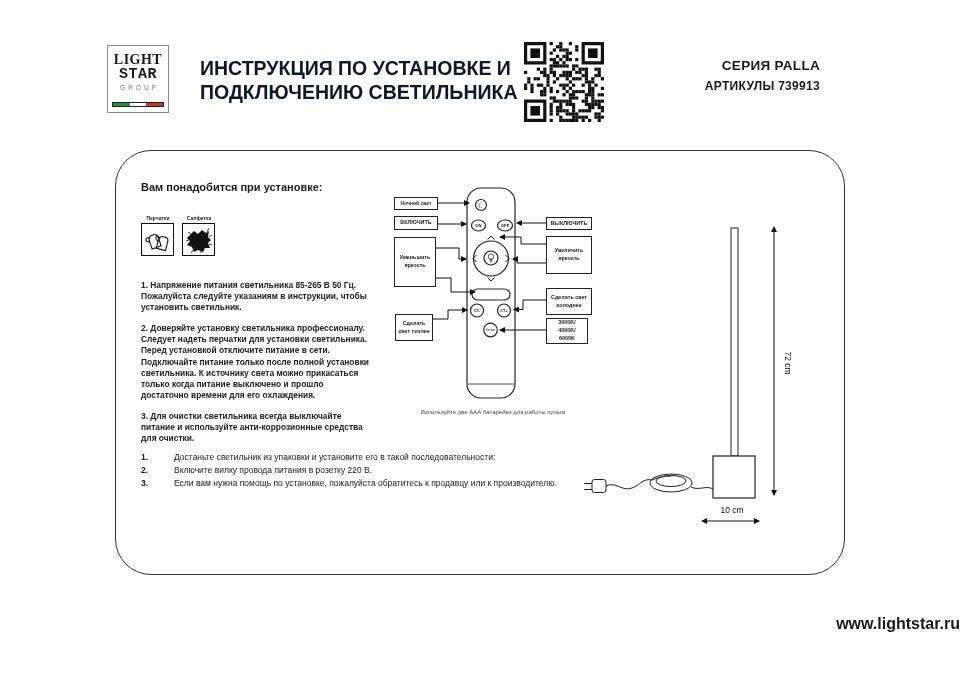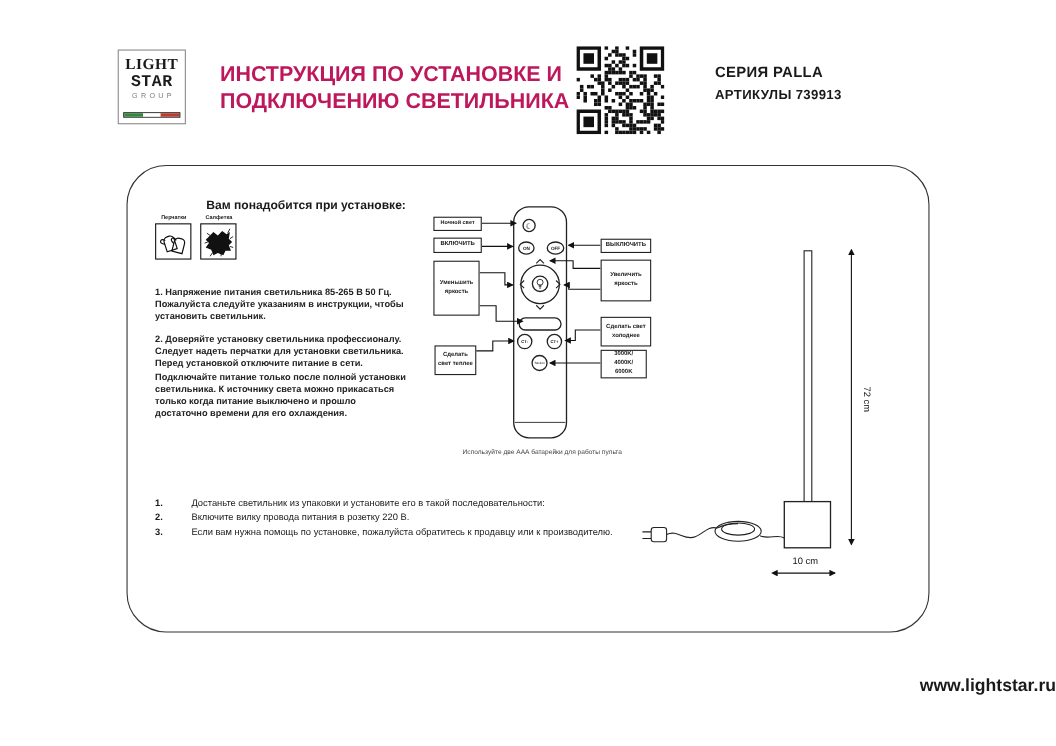--- a/index.html
+++ b/index.html
@@ -13,37 +13,37 @@
   .logo-l1 { font-family:"Liberation Serif", serif; font-weight:bold; font-size:14px; letter-spacing:.5px; line-height:14px; }
   .logo-l2 { font-family:Liberation Mono, monospace; font-weight:bold; font-size:15px; letter-spacing:.5px; line-height:15px; }
   .logo-l3 { font-size:6.5px; letter-spacing:3px; color:#7d7d7d; margin-top:2px; text-indent:3px; }
   .logo-flag { position:absolute; left:4px; right:4px; bottom:5px; height:5px; border:1px solid #222; display:flex; }
   .logo-flag span { flex:1; }
   .flag-green { background:#2e8b3d; }
   .flag-white { background:#ffffff; }
   .flag-red   { background:#c0392b; }
 
   .main-title { position:absolute; left:200px; top:56px; width:330px;
-    font-size:19.5px; font-weight:bold; line-height:24px; color:#be185d; }
+    font-size:19.5px; font-weight:bold; line-height:24px; color:#0f172a; }
 
   .qr-wrap { position:absolute; left:524px; top:42px; width:80px; height:80px; }
   .qr-wrap svg { display:block; }
 
-  .series-block { position:absolute; left:650px; top:58px; width:170px; text-align:left; }
+  .series-block { position:absolute; left:650px; top:58px; width:170px; text-align:right; }
   .series { font-size:13.5px; font-weight:bold; letter-spacing:.3px; }
   .articles { font-size:12px; font-weight:bold; margin-top:6px; letter-spacing:.3px; }
 
   
   .panel { position:absolute; left:115px; top:150px; width:730px; height:425px;
     border:1.5px solid #333; border-radius:36px; background:#fff; }
   .panel-svg { position:absolute; left:0; top:0; }
 
   
   .left-col { position:absolute; left:25px; top:30px; width:228px; }
-  .needs-title { font-size:11px; font-weight:bold; margin-bottom:2px;text-align:right; }
+  .needs-title { font-size:11px; font-weight:bold; margin-bottom:22px; }
   .tools-row { display:flex; gap:7px; margin-bottom:12px; }
   .tool { width:34px; text-align:center; }
   .tool-label { font-size:5px; font-weight:bold; margin-bottom:2px; white-space:nowrap; }
   .tool-icon { width:33px; height:33px; border:1.5px solid #111; display:flex; align-items:center; justify-content:center; }
   .para { font-size:8.4px; font-weight:bold; line-height:1.32; margin-bottom:10px; color:#222;margin-top:24px; }
   .para + .para { margin-top:2px; }
 
   
   .rlabel { position:absolute; border:1px solid #222; background:#fff; display:flex;
     align-items:center; justify-content:center; text-align:center;
@@ -421,20 +421,21 @@
               <polygon fill="#111" points="5,9 9,5 13,8 17,4 21,7 24,5 23,11 26,14 23,17 25,22 20,22 18,26 13,24 9,26 7,21 2,19 5,15 2,12"></polygon>
               <g stroke="#111" stroke-width="0.8">
                 <path d="M3,6 L6,8 M24,2 L22,6 M27,9 L24,11 M27,19 L24,18 M16,27 L16,24 M6,27 L8,24 M1,15 L4,14"></path>
               </g>
             </svg>
           </div>
         </div>
       </div>
       <div class="para">1. Напряжение питания светильника 85-265 В 50 Гц. Пожалуйста следуйте указаниям в инструкции, чтобы установить светильник.</div>
       <div class="para">2. Доверяйте установку светильника профессионалу. Следует надеть перчатки для установки светильника. Перед установкой отключите питание в сети. Подключайте питание только после полной установки светильника. К источнику света можно прикасаться только когда питание выключено и прошло достаточно времени для его охлаждения.</div>
+      <div class="para">3. Для очистки светильника всегда выключайте питание и используйте анти-коррозионные средства для очистки.</div>
     </div>
 
     <div class="rlabel" style="left:278px; top:46px; width:44px; height:13px; font-size:5px;">Ночной свет</div>
     <div class="rlabel" style="left:278px; top:65px; width:44px; height:14px;">ВКЛЮЧИТЬ</div>
     <div class="rlabel" style="left:278px; top:86px; width:42px; height:50px;">Уменьшить яркость</div>
     <div class="rlabel" style="left:279px; top:163px; width:38px; height:27px;">Сделать свет теплее</div>
     <div class="rlabel" style="left:430px; top:66px; width:46px; height:13px;">ВЫКЛЮЧИТЬ</div>
     <div class="rlabel" style="left:430px; top:85px; width:46px; height:38px;">Увеличить яркость</div>
     <div class="rlabel" style="left:430px; top:137px; width:46px; height:27px;">Сделать свет холоднее</div>
     <div class="rlabel pre" style="left:430px; top:167px; width:42px; height:26px;">3000K/

